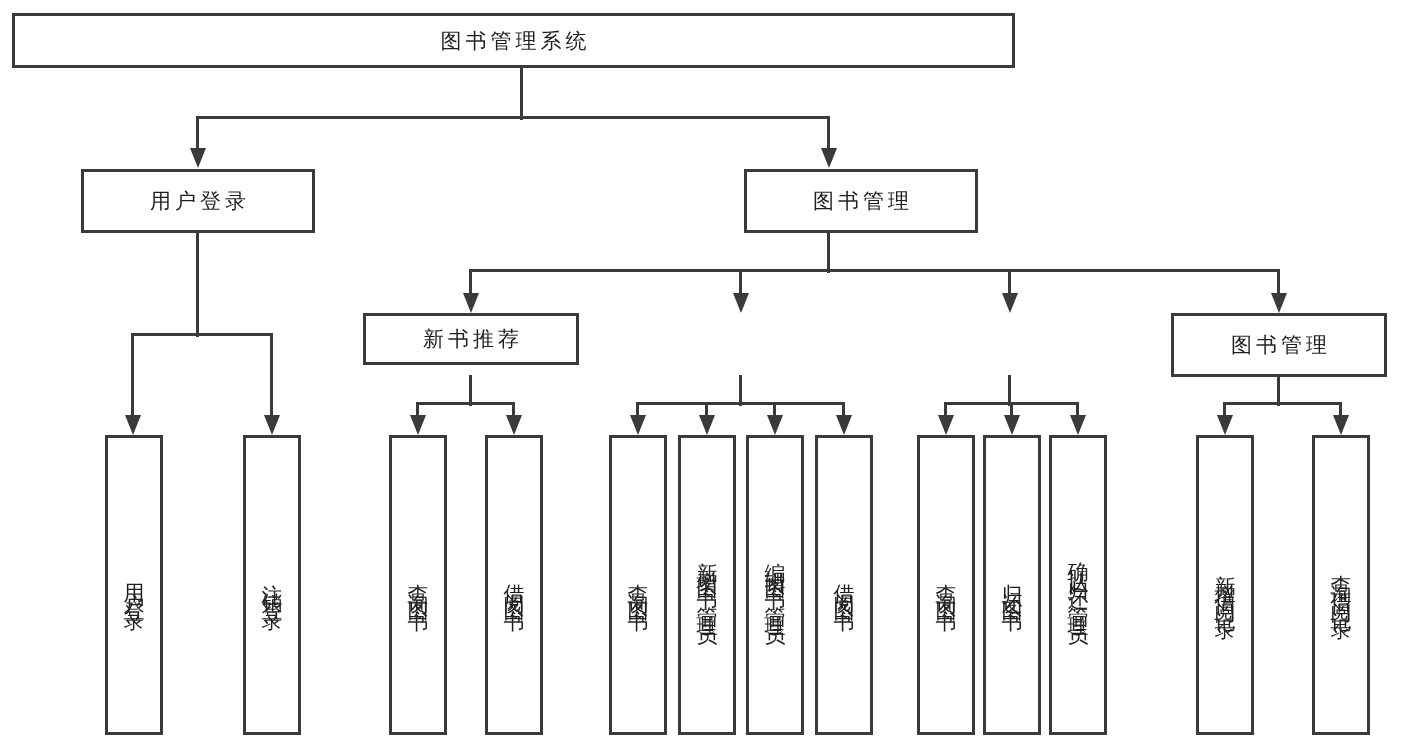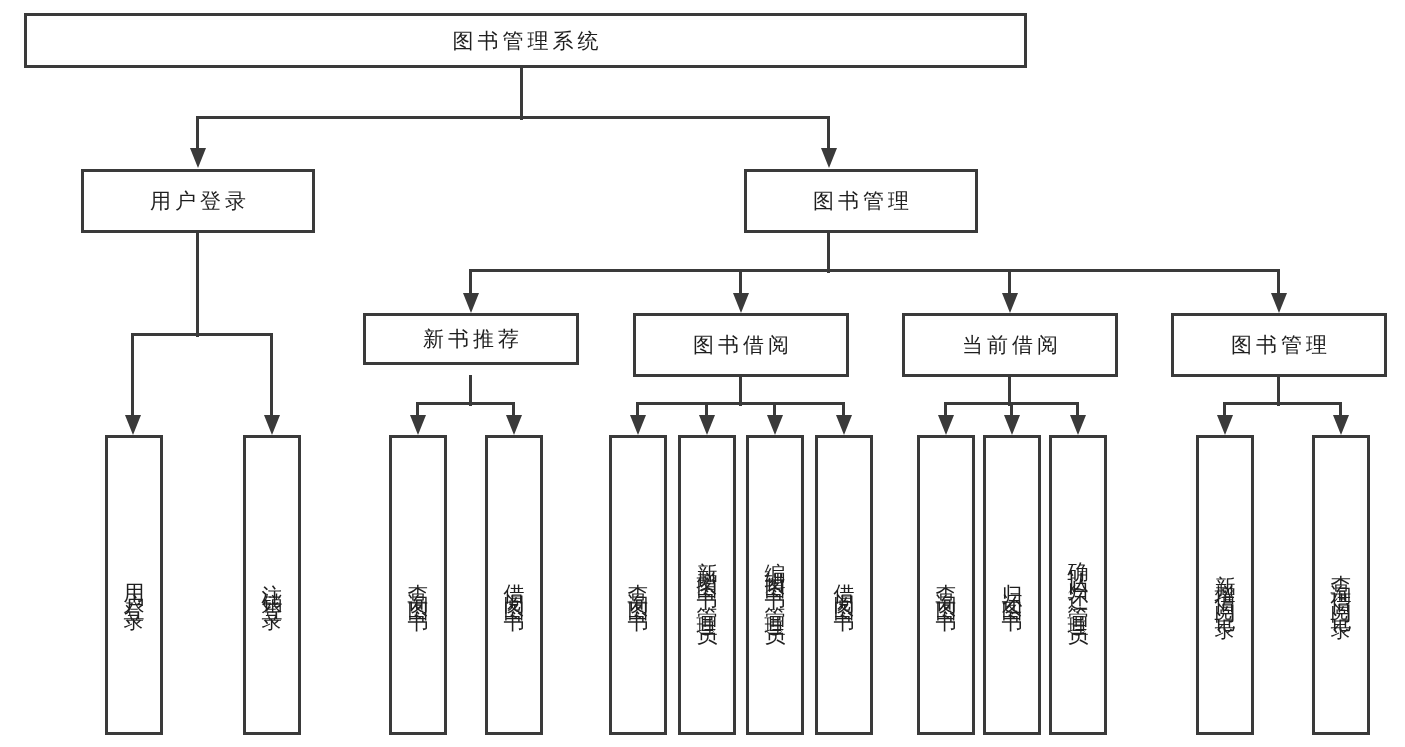--- a/index.html
+++ b/index.html
@@ -50,39 +50,33 @@
     letter-spacing:1px;
     white-space:nowrap;
     z-index:5;
   }
 </style>
 </head>
 <body>
 
 <div class="canvas">
 
-  <div class="box" style="left:24px;top:13px;width:1003px;height:55px">
+  <div class="box" style="left:12px;top:13px;width:1003px;height:55px">
     <span class="hlabel">图书管理系统</span>
   </div>
 
   <div class="box" style="left:81px;top:169px;width:234px;height:64px">
     <span class="hlabel">用户登录</span>
   </div>
   <div class="box" style="left:744px;top:169px;width:234px;height:64px">
     <span class="hlabel">图书管理</span>
   </div>
 
   <div class="box" style="left:363px;top:313px;width:216px;height:52px">
     <span class="hlabel">新书推荐</span>
-  </div>
-  <div class="box" style="left:633px;top:313px;width:216px;height:64px">
-    <span class="hlabel">图书借阅</span>
-  </div>
-  <div class="box" style="left:902px;top:313px;width:216px;height:64px">
-    <span class="hlabel">当前借阅</span>
   </div>
   <div class="box" style="left:1171px;top:313px;width:216px;height:64px">
     <span class="hlabel">图书管理</span>
   </div>
 
   <div class="box vbox" style="left:105px">
     <span class="vlabel">用户登录</span>
   </div>
   <div class="box vbox" style="left:243px">
     <span class="vlabel">注销登录</span>

